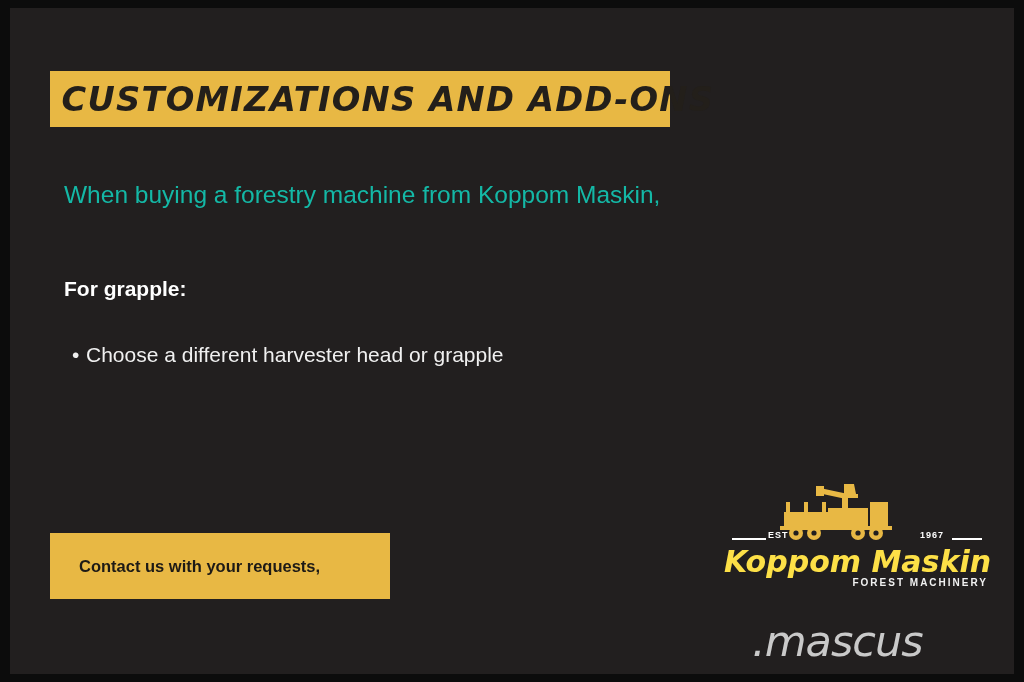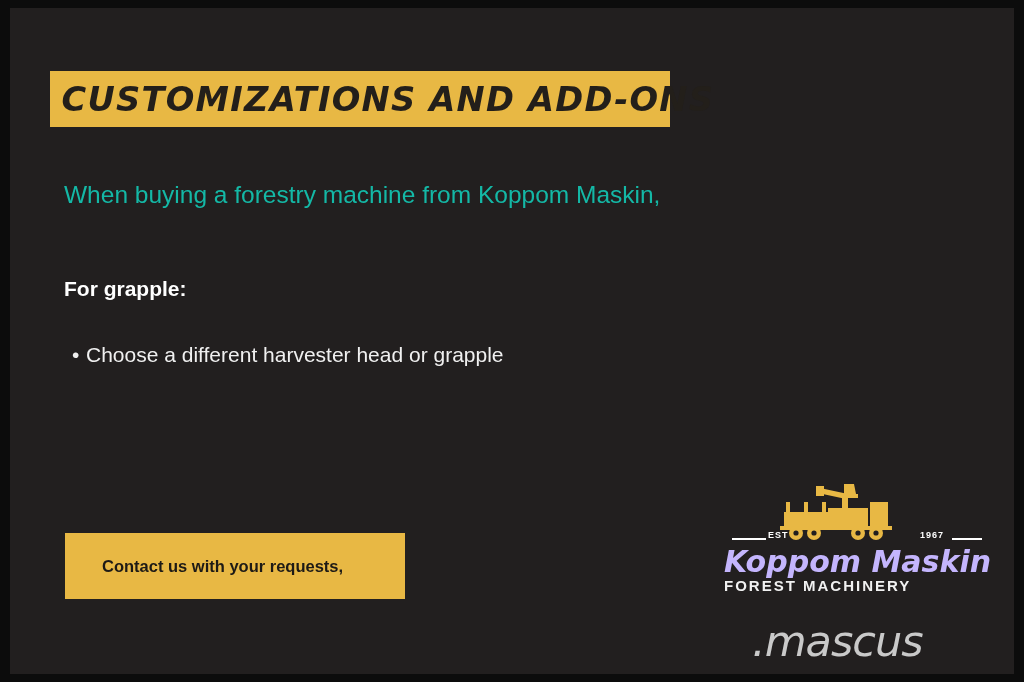--- a/index.html
+++ b/index.html
@@ -88,29 +88,29 @@
     white-space: nowrap;
   }
   .bullets li .dot {
     display: inline-block;
     width: 14px;
     color: #f0f0f0;
   }
 
   .contact-box {
     position: absolute;
-    left: 65px;
+    left: 50px;
     top: 533px;
     width: 340px;
     height: 66px;
     background: #e8b844;
     display: flex;
     flex-direction: column;
     justify-content: center;
-    padding-left: 37px;
+    padding-left: 29px;
     box-sizing: border-box;
   }
   .contact-box div {
     color: #1d1a16;
     font-size: 16.5px;
     font-weight: bold;
     line-height: 23px;
     white-space: nowrap;
   }
 
@@ -122,36 +122,36 @@
     width: 264px;
     height: 112px;
   }
   .logo svg { display: block; }
   .logo-name {
     position: absolute;
     left: 0;
     top: 62px;
     width: 264px;
     text-align: right;
-    color: #c4b5fd;
+    color: #fde047;
     font-size: 30px;
     font-weight: bold;
     font-style: italic;
     font-family: "DejaVu Sans", sans-serif;
     letter-spacing: 0px;
     white-space: nowrap;
   }
   .logo-sub {
     position: absolute;
     left: 0;
     top: 95px;
     width: 264px;
-    text-align: left;
+    text-align: right;
     color: #f1f1f1;
-    font-size: 15px;
+    font-size: 10px;
     font-weight: bold;
     letter-spacing: 2px;
     white-space: nowrap;
   }
   .logo-est, .logo-year {
     position: absolute;
     top: 48px;
     color: #ffffff;
     font-size: 9px;
     font-weight: bold;

